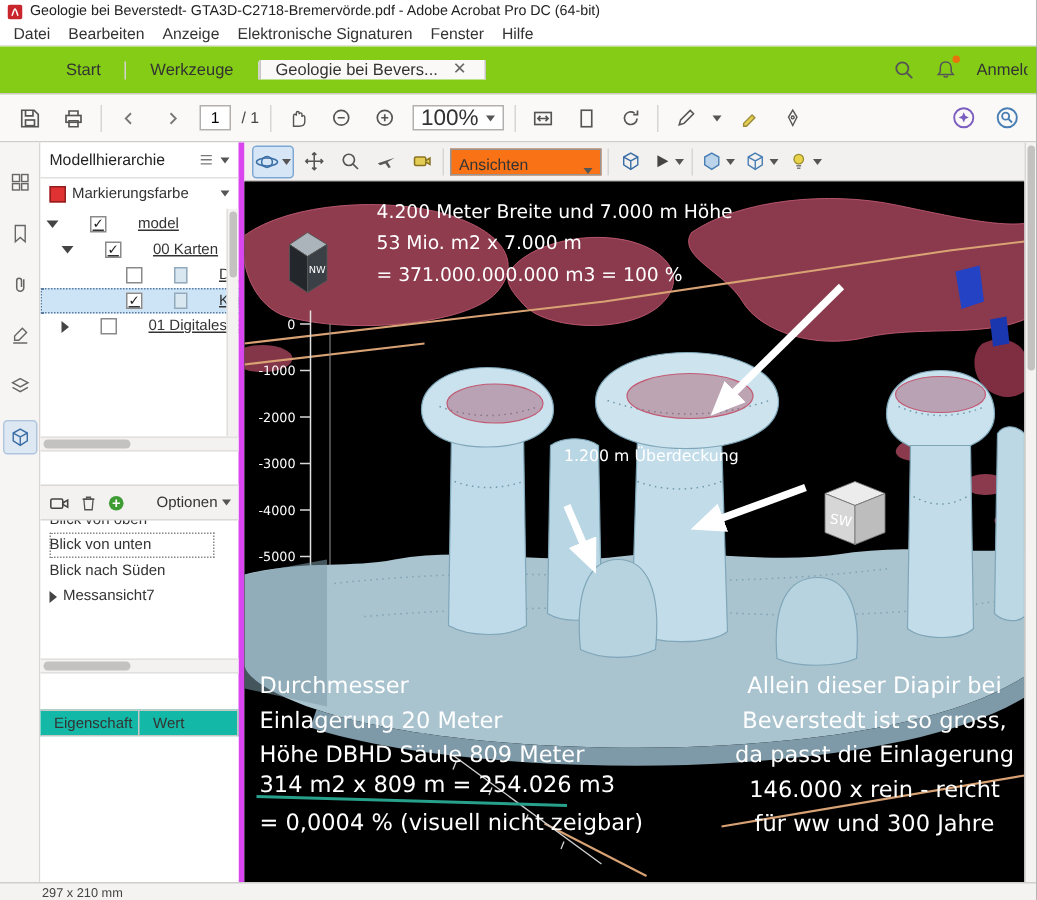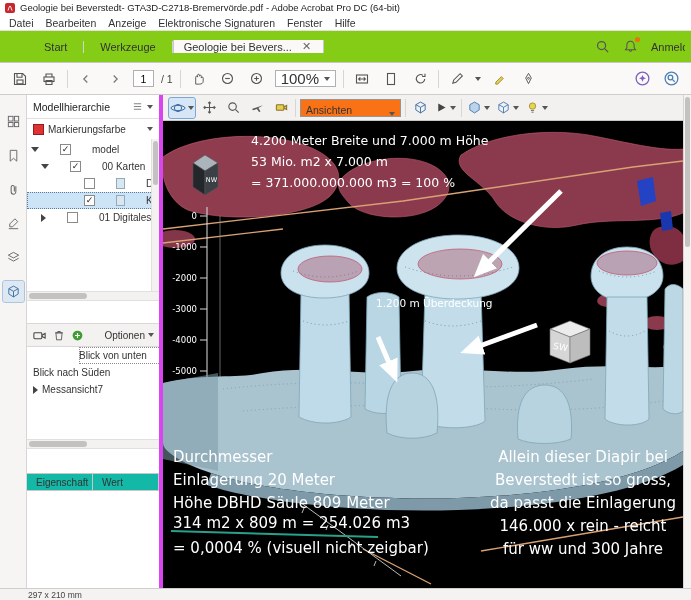--- a/index.html
+++ b/index.html
@@ -47,41 +47,41 @@
 
   
   .sidepanel { width:136px; background:#fff; border-right:4px solid #d946ef; display:flex; flex-direction:column; font-size:10px; flex:0 0 auto; }
   .panel-header { height:24px; display:flex; align-items:center; gap:4px; padding:0 6px; border-bottom:1px solid #e2e0de; font-size:10.5px; color:#222; flex:0 0 auto; }
   .panel-header .ph-icons { margin-left:auto; display:flex; gap:4px; align-items:center; }
   .marker-row { height:20px; display:flex; align-items:center; gap:4px; padding:0 6px; flex:0 0 auto; }
   .swatch { width:11px; height:11px; background:#e03232; border:1px solid #8f1f1f; flex:0 0 auto; }
   .marker-label { white-space:nowrap; overflow:hidden; flex:1; }
 
   .tree { height:152px; position:relative; overflow:hidden; padding-top:2px; flex:0 0 auto; }
-  .tree-row { height:17px; display:flex; align-items:center; gap:21px; padding-right:10px; white-space:nowrap; overflow:hidden; }
+  .tree-row { height:17px; display:flex; align-items:center; gap:21px; padding-right:10px; white-space:nowrap; overflow:hidden;text-decoration:underline; }
   .tree-row.selected { background:#cde3f6; outline:1px dotted #5b7da0; outline-offset:-1px; }
   .exp-down { width:0; height:0; border-left:4px solid transparent; border-right:4px solid transparent; border-top:5px solid #444; flex:0 0 auto; }
   .exp-right { width:0; height:0; border-top:4px solid transparent; border-bottom:4px solid transparent; border-left:5px solid #444; flex:0 0 auto; }
   .exp-none { width:8px; flex:0 0 auto; }
   .cb { width:11px; height:11px; border:1px solid #8a8a8a; background:#fff; font-size:9px; line-height:9px; text-align:center; color:#1c1c1c; flex:0 0 auto; }
   .cb.checked::after { content:"✓"; }
   .node-icon { width:9px; height:11px; border:1px solid #92aabb; background:#d9e7f0; flex:0 0 auto; }
   .tree-vscroll { position:absolute; right:0; top:0; bottom:0; width:8px; background:#f3f2f1; border-left:1px solid #e2e0de; }
   .thumb-v { position:absolute; left:1px; right:1px; background:#c4c2c0; border-radius:3px; }
   .hscroll { height:10px; background:#f3f2f1; border-top:1px solid #e2e0de; border-bottom:1px solid #e2e0de; position:relative; flex:0 0 auto; }
   .thumb-h { position:absolute; top:1px; bottom:1px; background:#c4c2c0; border-radius:3px; }
   .gap1 { height:22px; flex:0 0 auto; }
   .gap2 { height:24px; flex:0 0 auto; }
 
   .views-toolbar { height:24px; background:#f3f2f1; border-top:1px solid #dbd9d7; border-bottom:1px solid #dbd9d7; display:flex; align-items:center; gap:5px; padding:0 5px; flex:0 0 auto; }
   .options { margin-left:auto; display:flex; align-items:center; gap:3px; font-size:10px; }
   .views-list { height:92px; overflow:hidden; position:relative; padding-left:6px; flex:0 0 auto; }
   .view-row { height:17px; display:flex; align-items:center; gap:4px; white-space:nowrap; }
   .view-row.clipped { margin-top:-9px; }
-  .view-row.focused { outline:1px dotted #8a8a8a; outline-offset:-1px; width:110px;margin-left:46px; }
+  .view-row.focused { outline:1px dotted #8a8a8a; outline-offset:-1px; width:110px; }
 
   .prop-tabs { height:18px; display:flex; border-top:1px solid #c9c7c5; border-bottom:1px solid #c9c7c5; background:#14b8a6; flex:0 0 auto; }
   .prop-tab { padding:0 9px; display:flex; align-items:center; border-right:1px solid #c9c7c5; font-size:10px; color:#333; }
   .panel-filler { flex:1; background:#fff; }
 
   
   .viewer { flex:1; display:flex; flex-direction:column; min-width:0; }
   .viewer-toolbar { height:26px; background:#f2f1f0; border-bottom:1px solid #c9c7c5; display:flex; align-items:center; gap:4px; padding:0 6px; flex:0 0 auto; }
   .vtb-btn { height:20px; min-width:20px; display:flex; align-items:center; justify-content:center; gap:2px; border-radius:2px; padding:0 1px; }
   .vtb-btn.active { background:#d6e6f7; outline:1px solid #7aa7d4; }
@@ -389,20 +389,23 @@
             <circle cx="8" cy="8" r="6" fill="#3f9c35"></circle>
             <path d="M8,5 v6 M5,8 h6" stroke="#fff" stroke-width="1.4"></path>
           </svg>
         <span class="options">
           <span>Optionen</span>
           <span class="caret"></span>
         </span>
       </div>
 
       <div class="views-list">
+        <div class="view-row clipped">
+            <span>Blick von oben</span>
+          </div>
         <div class="view-row focused">
             <span>Blick von unten</span>
           </div>
         <div class="view-row">
             <span>Blick nach Süden</span>
           </div>
         <div class="view-row">
             <span class="exp-right"></span>
             <span>Messansicht7</span>
           </div>

